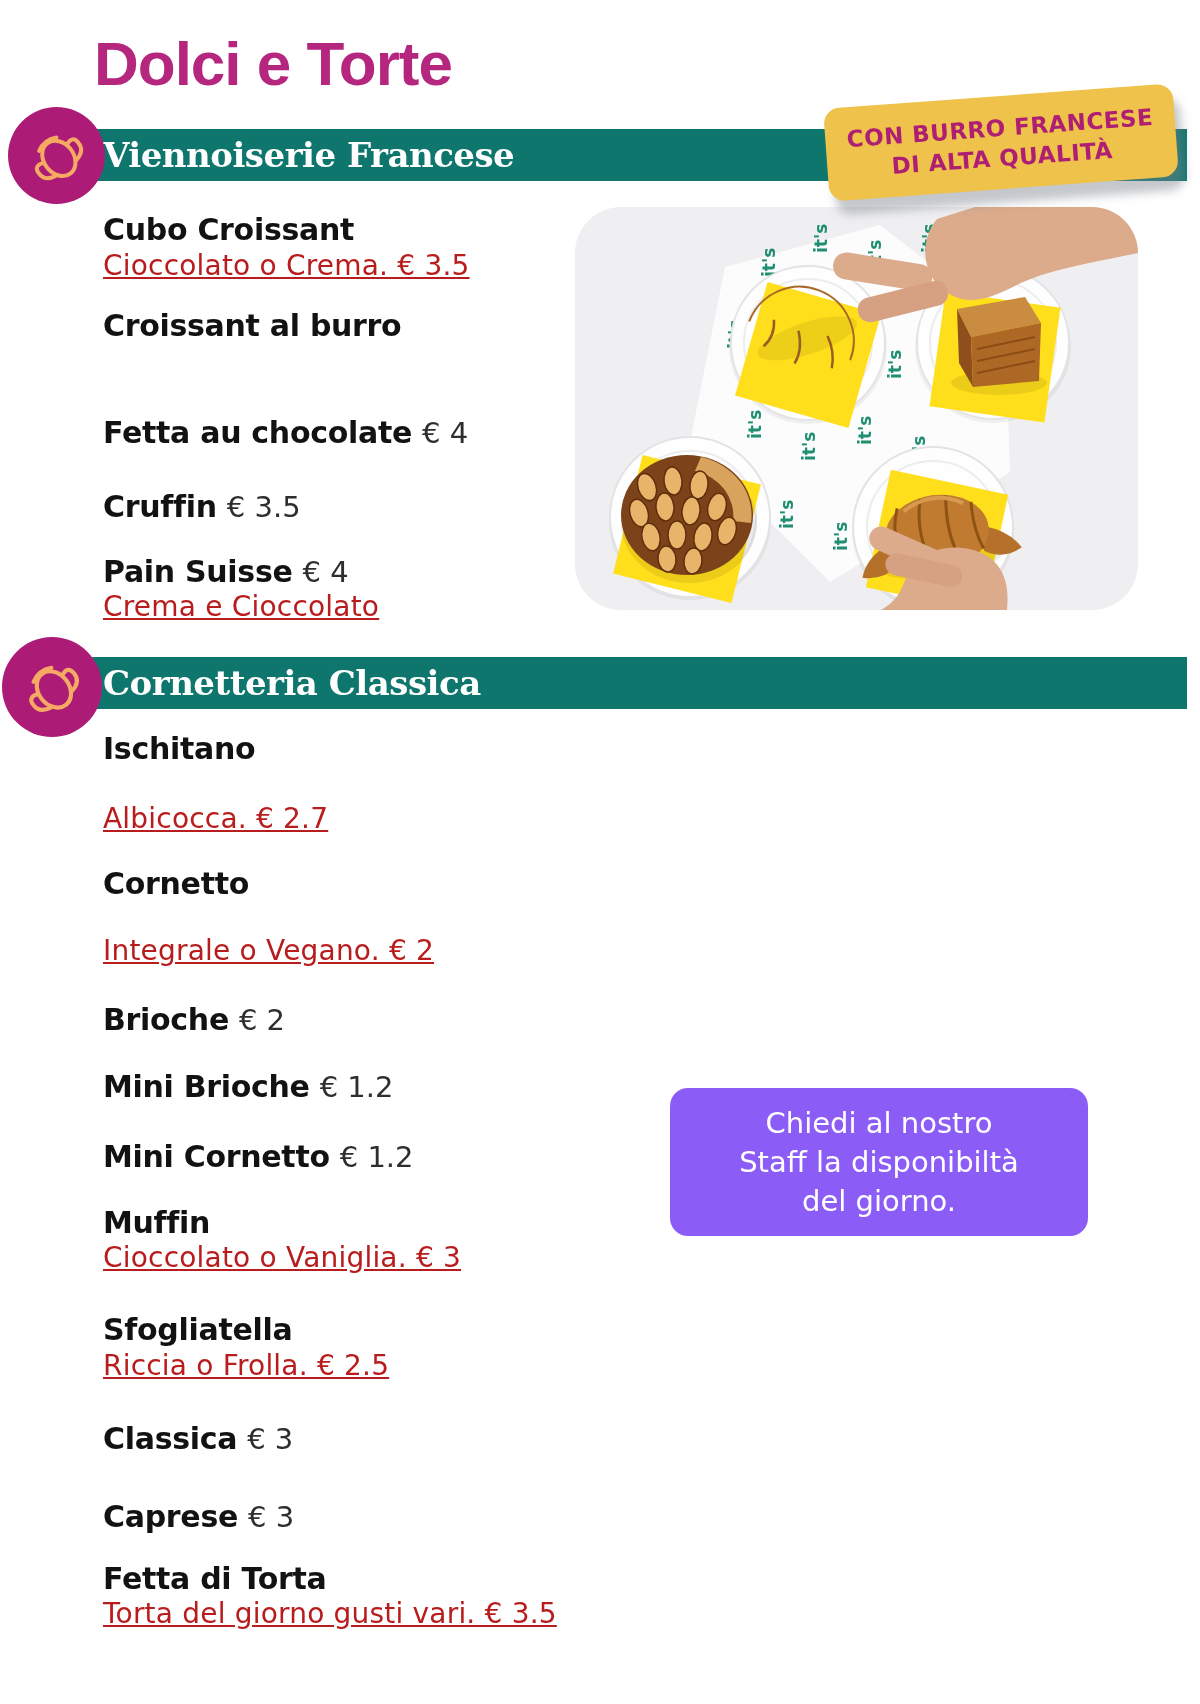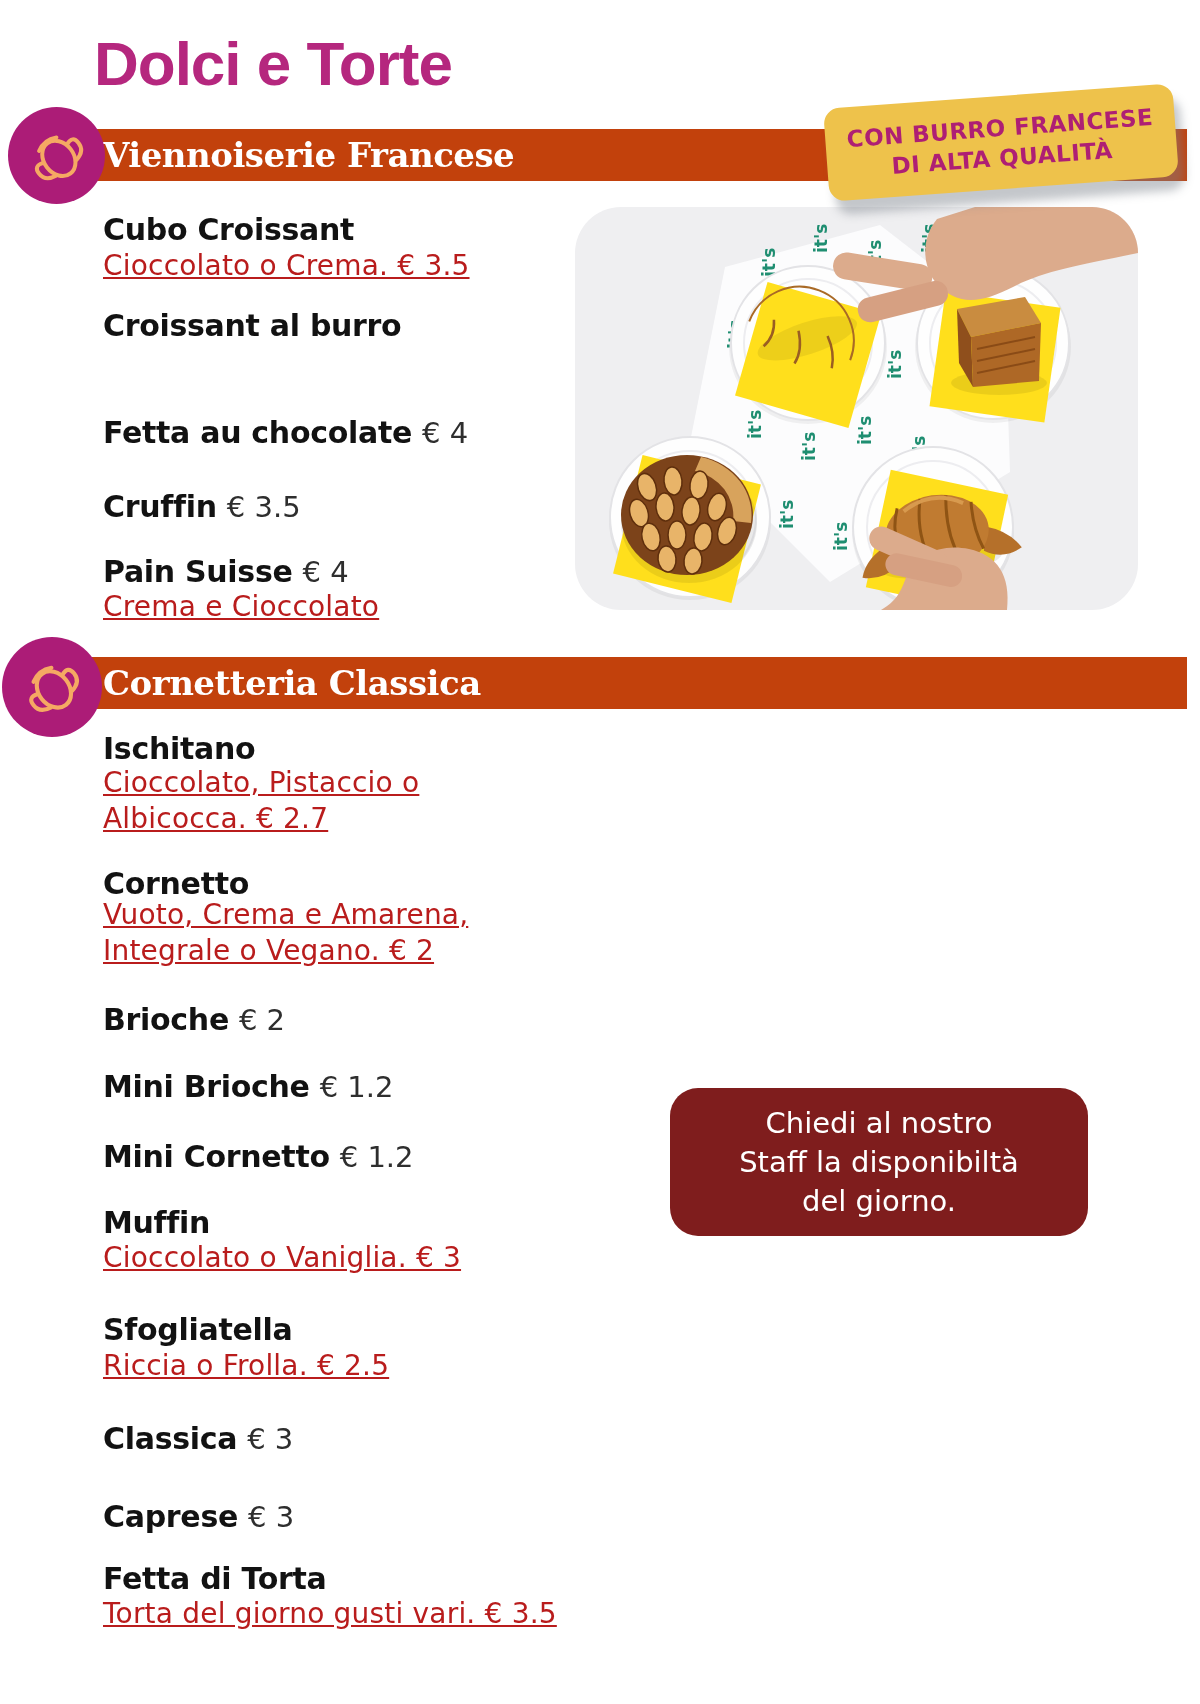--- a/index.html
+++ b/index.html
@@ -4,21 +4,21 @@
 <style>
   html,body{margin:0;padding:0;background:#ffffff;}
   #page{position:relative;width:1200px;height:1704px;background:#ffffff;overflow:hidden;
         font-family:"DejaVu Sans", sans-serif;}
 
   
   #main-title{position:absolute;left:94px;top:28px;
     font-family:Liberation Sans, sans-serif;font-weight:700;font-size:62px;letter-spacing:-1px;
     color:#B5277E;white-space:nowrap;}
 
-  .band{position:absolute;left:54px;right:13px;height:52px;background:#c2410c;}
+  .band{position:absolute;left:54px;right:13px;height:52px;background:#0f766e;}
   .band-title{position:absolute;left:49px;top:0;height:100%;display:flex;align-items:center;
     font-family:"DejaVu Serif", serif;font-weight:700;font-size:34px;color:#ffffff;
     letter-spacing:-0.5px;white-space:nowrap;}
   #band-1{top:129px;}
   #band-2{top:657px;}
 
   .sec-circle{position:absolute;border-radius:50%;background:#AC1C77;
     display:flex;align-items:center;justify-content:center;z-index:3;}
   #circle-1{left:8px;top:107px;width:97px;height:97px;}
   #circle-2{left:2px;top:637px;width:100px;height:100px;}
@@ -32,22 +32,22 @@
     white-space:nowrap;}
 
   
   .item-name{position:absolute;left:103px;font-weight:800;font-size:30px;color:#121212;
     letter-spacing:-0.3px;white-space:nowrap;}
   .item-name .pr{font-weight:400;font-size:29px;color:#2e2e2e;margin-left:10px;letter-spacing:0;}
   .desc{position:absolute;left:103px;font-weight:400;font-size:28px;color:#b91c1c;
     letter-spacing:0.2px;white-space:nowrap;text-decoration:underline;}
 
   
-  #info-box{position:absolute;left:670px;top:1088px;width:418px;height:148px;background:#7f1d1d;
-    border-radius:28px;display:flex;flex-direction:column;align-items:center;justify-content:center;
+  #info-box{position:absolute;left:670px;top:1088px;width:418px;height:148px;background:#8b5cf6;
+    border-radius:18px;display:flex;flex-direction:column;align-items:center;justify-content:center;
     z-index:2;}
   .info-line{color:#ffffff;font-size:29px;line-height:39px;font-weight:400;white-space:nowrap;}
 
   
   #photo{position:absolute;left:575px;top:207px;width:563px;height:403px;border-radius:46px;
     overflow:hidden;z-index:1;}
 </style>
 </head>
 <body>
 
@@ -204,25 +204,23 @@
       <g fill="none" stroke="#F5A963" stroke-width="4" stroke-linecap="round" transform="rotate(-38 33 33)">
         <ellipse cx="33" cy="36" rx="15" ry="19"></ellipse>
         <path d="M18,30 Q8,26 8,36 Q8,46 20,48"></path>
         <path d="M48,30 Q58,26 58,36 Q58,46 46,48"></path>
         <path d="M22,18 Q33,12 44,18"></path>
       </g>
     </svg>
   </div>
 
   <div class="item-name" style="top:731px"><span class="nm">Ischitano</span><span class="pr"></span></div>
-  <div class="desc" style="top:766px">Cioccolato, Pistaccio o</div>
   <div class="desc" style="top:802px">Albicocca. € 2.7</div>
 
   <div class="item-name" style="top:866px"><span class="nm">Cornetto</span><span class="pr"></span></div>
-  <div class="desc" style="top:898px">Vuoto, Crema e Amarena,</div>
   <div class="desc" style="top:934px">Integrale o Vegano. € 2</div>
 
   <div class="item-name" style="top:1002px"><span class="nm">Brioche</span><span class="pr">€ 2</span></div>
 
   <div class="item-name" style="top:1069px"><span class="nm">Mini Brioche</span><span class="pr">€ 1.2</span></div>
 
   <div class="item-name" style="top:1139px"><span class="nm">Mini Cornetto</span><span class="pr">€ 1.2</span></div>
 
   <div class="item-name" style="top:1205px"><span class="nm">Muffin</span><span class="pr"></span></div>
   <div class="desc" style="top:1241px">Cioccolato o Vaniglia. € 3</div>

